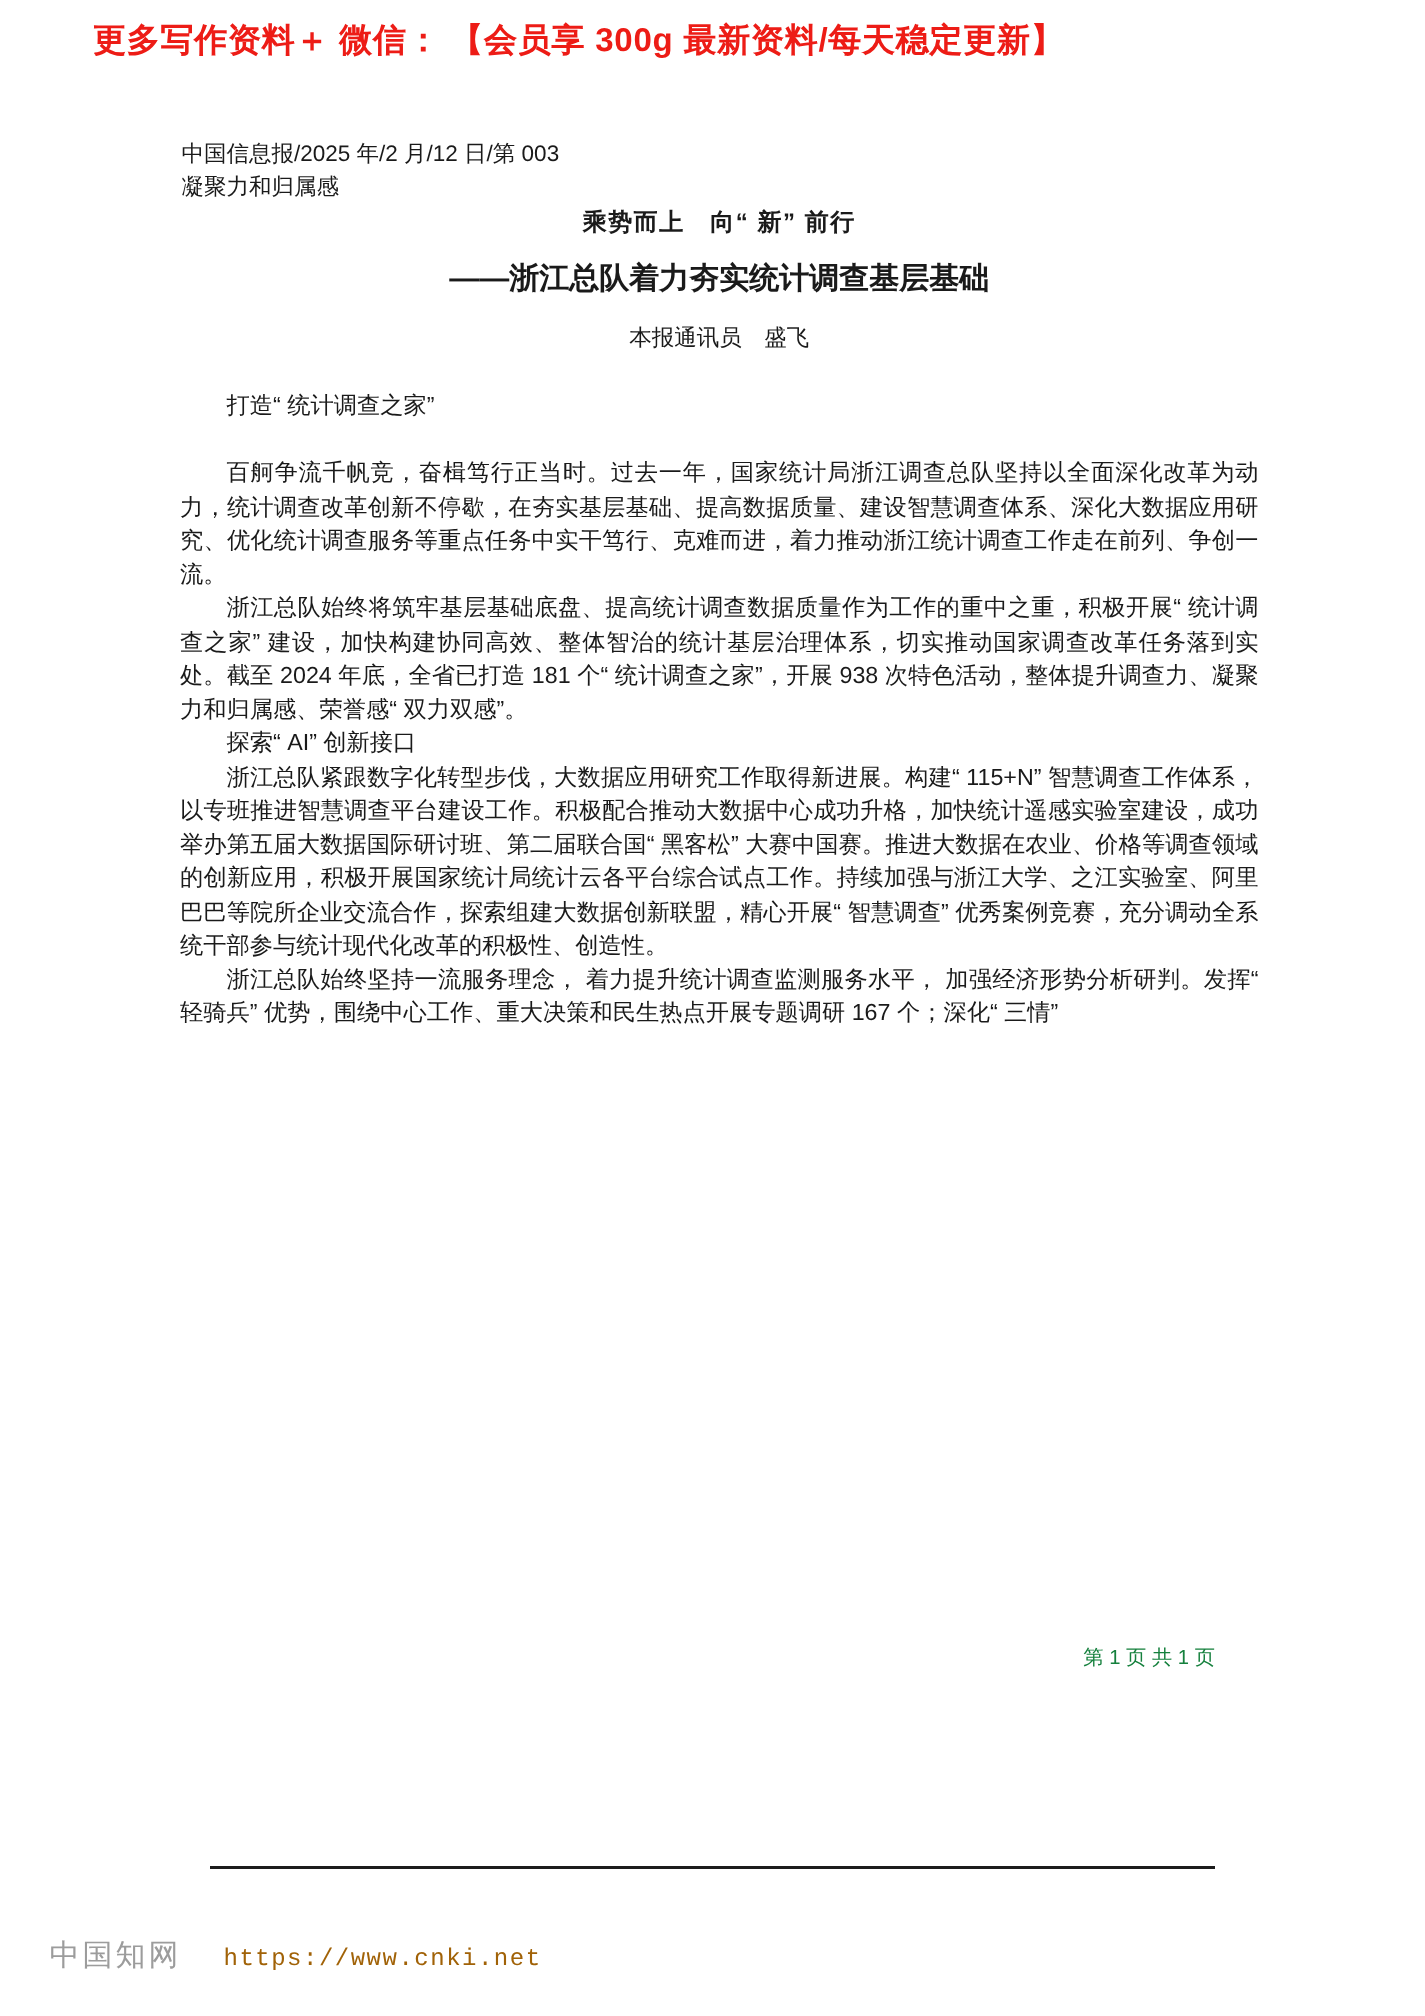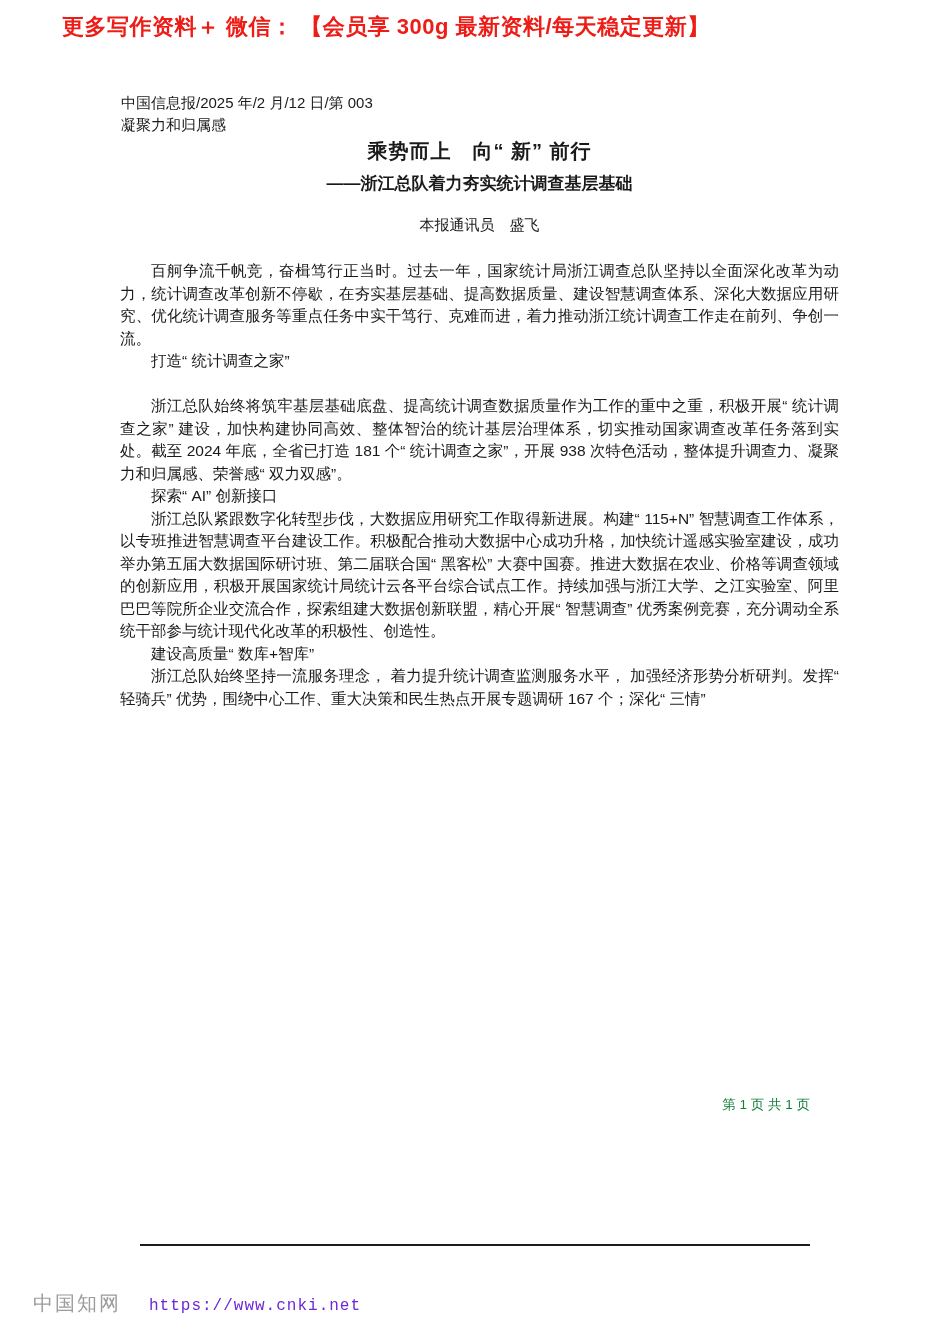--- a/index.html
+++ b/index.html
@@ -29,31 +29,31 @@
     width: 520px;
     font-size: 15px;
     line-height: 22px;
   }
   .doc-title {
     position: absolute;
     left: 120px;
     top: 138px;
     width: 719px;
     text-align: center;
-    font-size: 20px;
+    font-size: 16px;
     font-weight: bold;
     letter-spacing: 1px;
   }
   .doc-subtitle {
     position: absolute;
     left: 120px;
     top: 172px;
     width: 719px;
     text-align: center;
-    font-size: 17px;
+    font-size: 20px;
     font-weight: bold;
   }
   .doc-author {
     position: absolute;
     left: 120px;
     top: 216px;
     width: 719px;
     text-align: center;
     font-size: 15px;
   }
@@ -96,46 +96,45 @@
   }
   .wm-brand {
     font-size: 20px;
     color: #9c9c9c;
     letter-spacing: 2px;
   }
   .wm-url {
     margin-left: 28px;
     font-family: "Liberation Mono", "DejaVu Sans Mono", monospace;
     font-size: 16px;
-    color: #6d28d9;
+    color: #a16207;
     letter-spacing: 1px;
     text-decoration: none;
   }
 </style>
 </head>
 <body>
 
 <div class="banner">更多写作资料＋ 微信： 【会员享 300g 最新资料/每天稳定更新】</div>
 
 <div class="source">
   <div>中国信息报/2025 年/2 月/12 日/第 003</div>
   <div>凝聚力和归属感</div>
 </div>
 
 <h1 class="doc-title">乘势而上　向“ 新” 前行</h1>
 <h2 class="doc-subtitle">——浙江总队着力夯实统计调查基层基础</h2>
 <div class="doc-author">本报通讯员　盛飞</div>
 
 <div class="article">
+  <p class="indent gap-after">打造“ 统计调查之家”</p>
   <p class="indent">百舸争流千帆竞，奋楫笃行正当时。过去一年，国家统计局浙江调查总队坚持以全面深化改革为动力，统计调查改革创新不停歇，在夯实基层基础、提高数据质量、建设智慧调查体系、深化大数据应用研究、优化统计调查服务等重点任务中实干笃行、克难而进，着力推动浙江统计调查工作走在前列、争创一流。</p>
-  <p class="indent gap-after">打造“ 统计调查之家”</p>
   <p class="indent">浙江总队始终将筑牢基层基础底盘、提高统计调查数据质量作为工作的重中之重，积极开展“ 统计调查之家” 建设，加快构建协同高效、整体智治的统计基层治理体系，切实推动国家调查改革任务落到实处。截至 2024 年底，全省已打造 181 个“ 统计调查之家”，开展 938 次特色活动，整体提升调查力、凝聚力和归属感、荣誉感“ 双力双感”。</p>
   <p class="indent">探索“ AI” 创新接口</p>
   <p class="indent">浙江总队紧跟数字化转型步伐，大数据应用研究工作取得新进展。构建“ 115+N” 智慧调查工作体系，以专班推进智慧调查平台建设工作。积极配合推动大数据中心成功升格，加快统计遥感实验室建设，成功举办第五届大数据国际研讨班、第二届联合国“ 黑客松” 大赛中国赛。推进大数据在农业、价格等调查领域的创新应用，积极开展国家统计局统计云各平台综合试点工作。持续加强与浙江大学、之江实验室、阿里巴巴等院所企业交流合作，探索组建大数据创新联盟，精心开展“ 智慧调查” 优秀案例竞赛，充分调动全系统干部参与统计现代化改革的积极性、创造性。</p>
-  <p class="indent">建设高质量“ 数库+智库”</p>
   <p class="indent">浙江总队始终坚持一流服务理念， 着力提升统计调查监测服务水平， 加强经济形势分析研判。发挥“ 轻骑兵” 优势，围绕中心工作、重大决策和民生热点开展专题调研 167 个；深化“ 三情”</p>
 </div>
 
 <div class="page-num">第 1 页 共 1 页</div>
 
 <div class="divider"></div>
 
 <div class="watermark">
   <span class="wm-brand">中国知网</span>
   <a class="wm-url" href="#">https://www.cnki.net</a>

